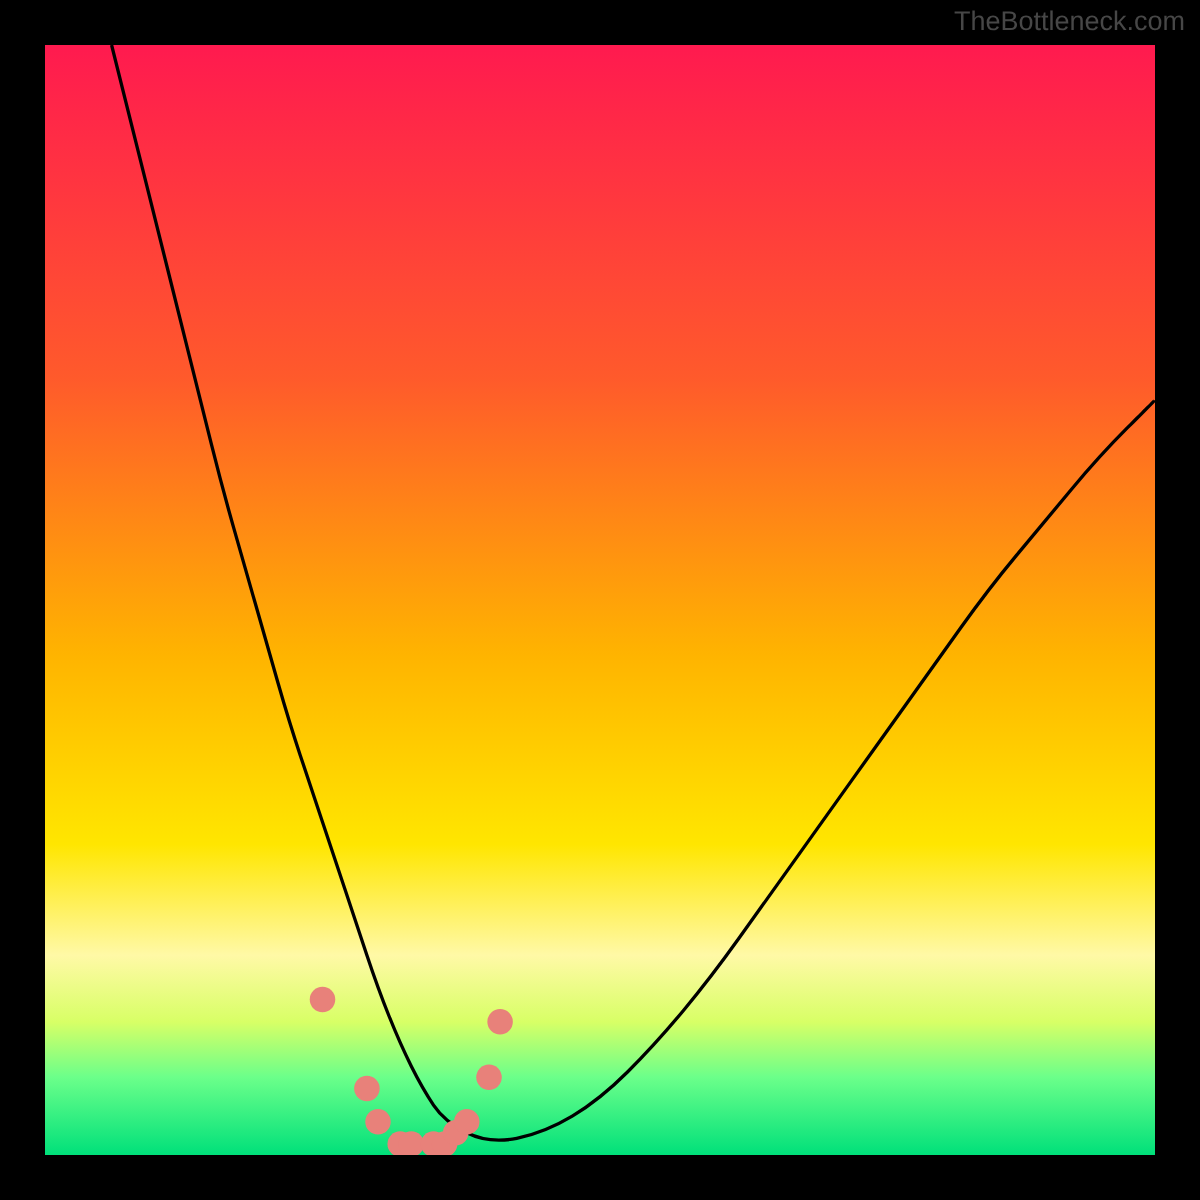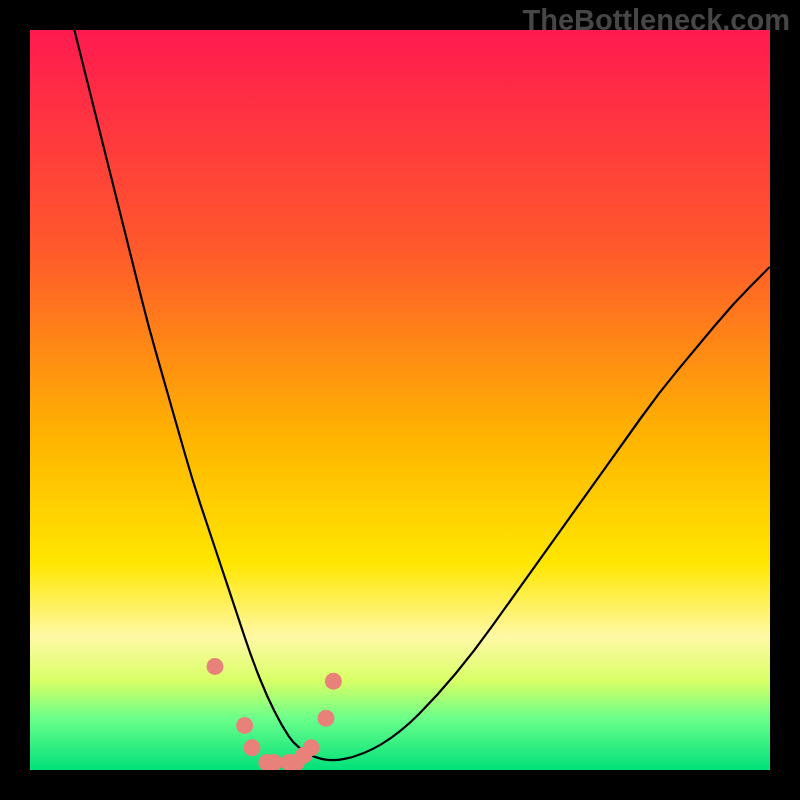--- a/index.html
+++ b/index.html
@@ -25,22 +25,22 @@
     top: 30px;
     width: 740px;
     height: 740px;
     overflow: hidden;
   }
   .watermark {
     position: absolute;
     top: 4px;
     right: 10px;
     color: #474747;
-    font-size: 29px;
-    font-weight: 700;
+    font-size: 18px;
+    font-weight: 400;
     letter-spacing: 0px;
     z-index: 50;
     user-select: none;
   }
   svg {
     display: block;
   }
 </style>
 </head>
 <body>

